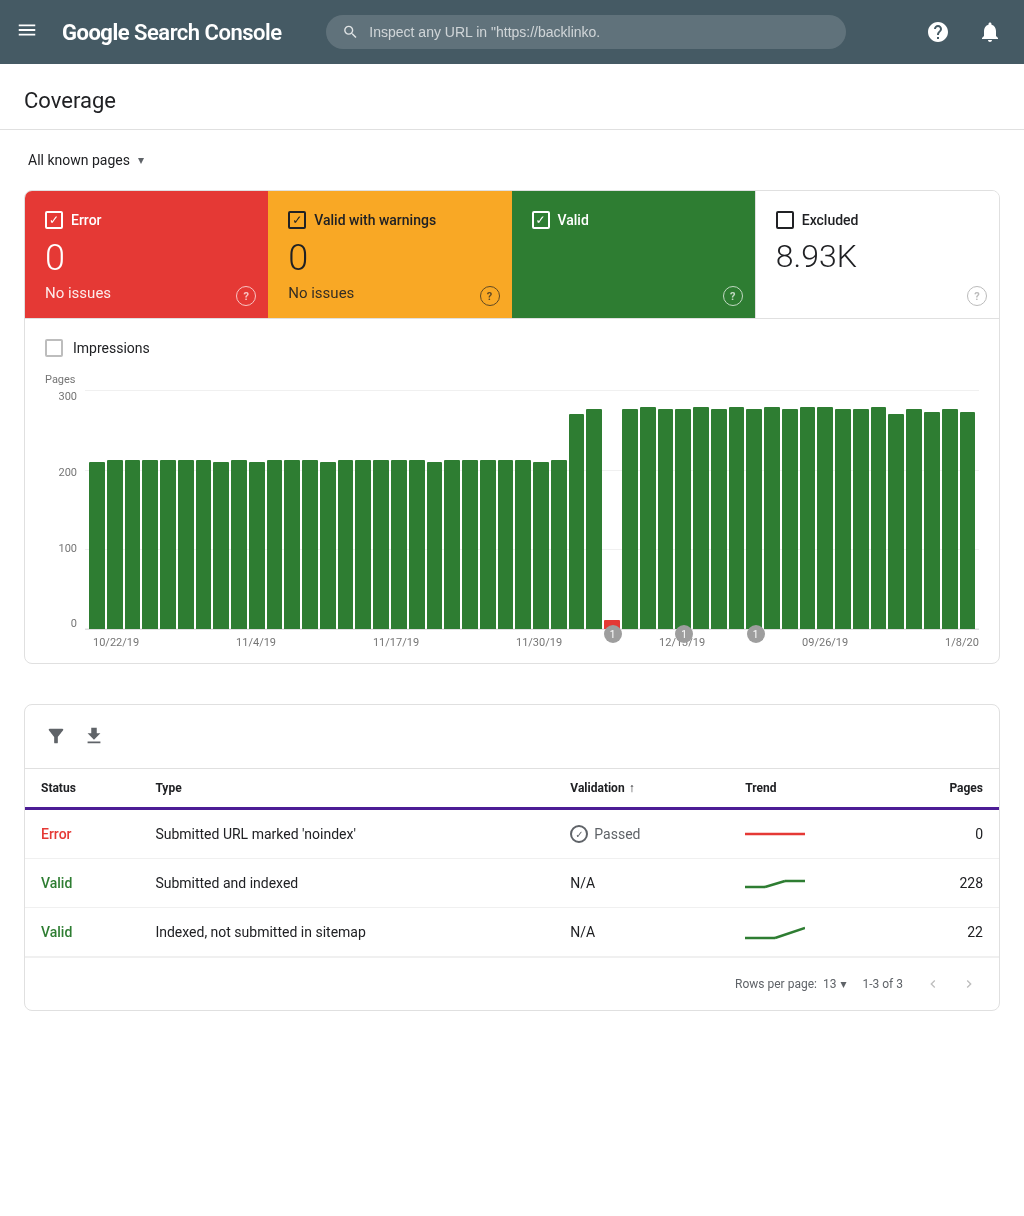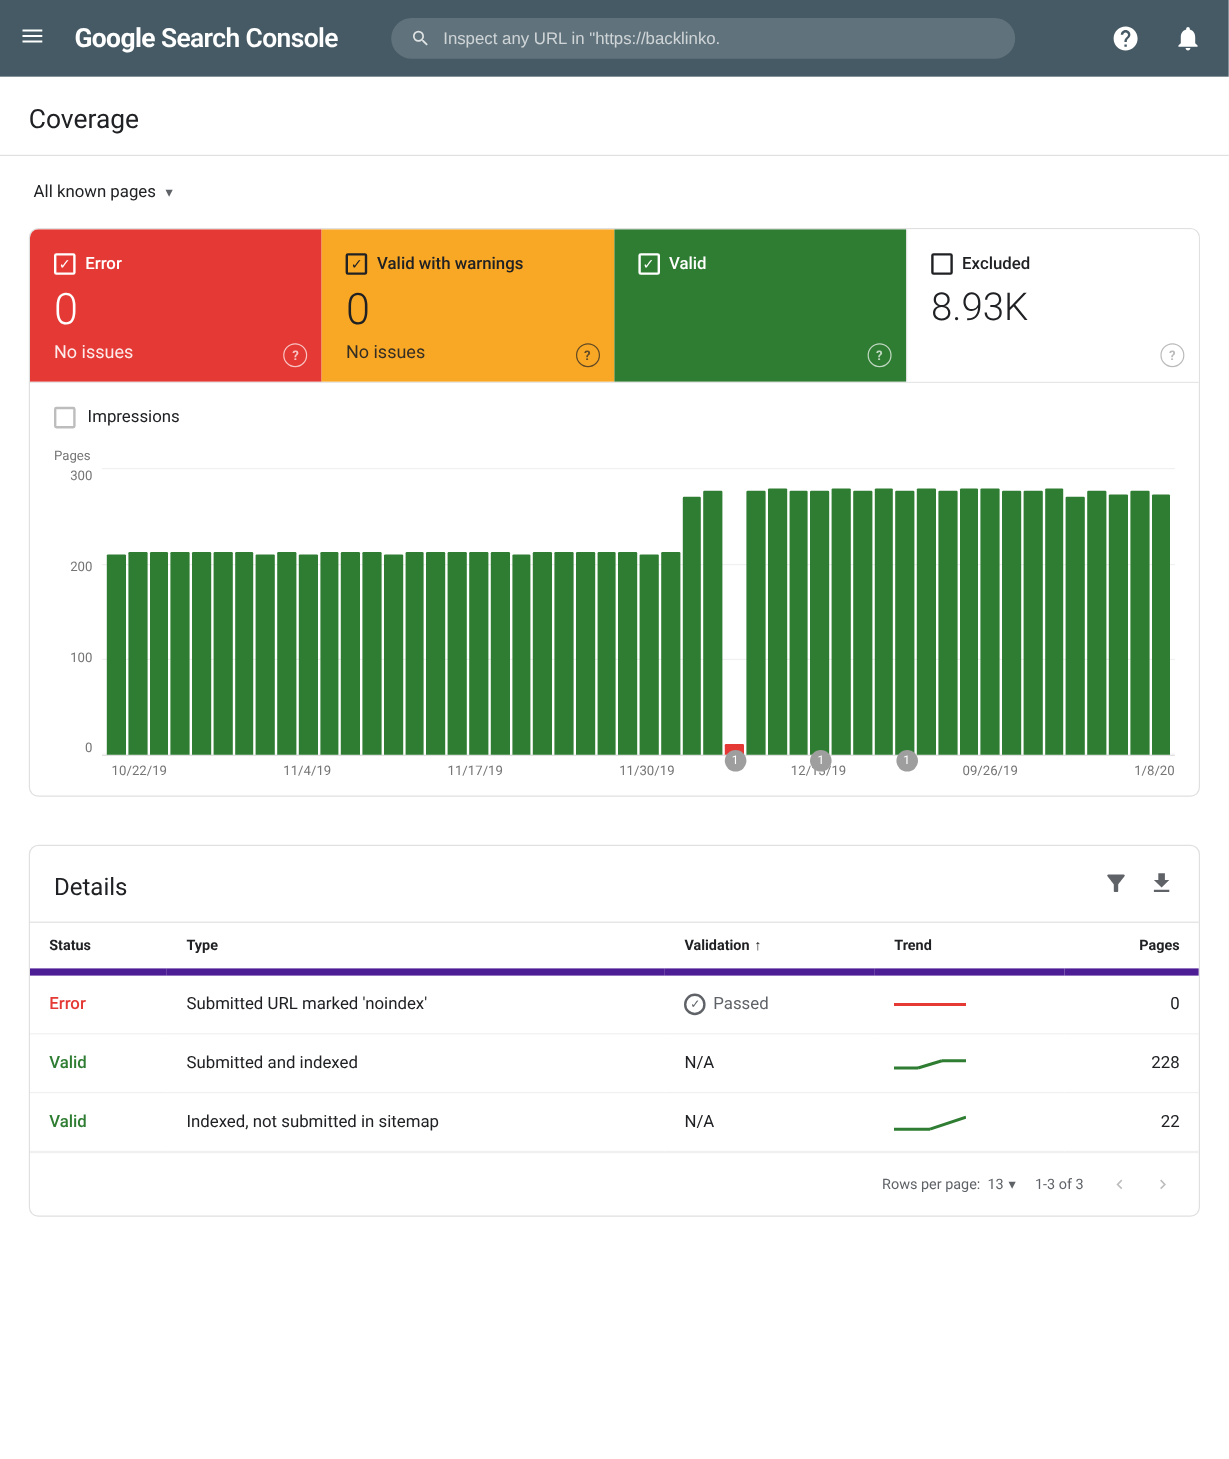--- a/index.html
+++ b/index.html
@@ -164,21 +164,21 @@
     }
     .details-title { font-size: 20px; font-weight: 400; flex: 1; }
     .details-icons { display: flex; gap: 16px; }
     .details-icon-btn { cursor: pointer; color: #5f6368; font-size: 20px; }
 
     
     .details-table { width: 100%; border-collapse: collapse; }
     .details-table th {
       text-align: left; padding: 12px 16px;
       font-size: 12px; font-weight: 700; color: #202124;
-      border-bottom: 6px solid #4c1d95;
+      border-bottom: 3px solid #4c1d95;
     }
     .details-table th.pages-col { text-align: right; }
     .details-table td {
       padding: 14px 16px;
       font-size: 14px;
       border-bottom: 1px solid #f0f0f0;
       vertical-align: middle;
     }
     .details-table td.pages-col { text-align: right; color: #202124; }
     .status-error { color: #e53935; font-weight: 500; }
@@ -392,21 +392,20 @@
           </div>
         </div>
       </div>
 
     </div>
   </div>
 
   <div class="details-section">
     <div class="details-card">
       <div class="details-header">
-        <h2 class="details-title">Details</h2>
         <div class="details-icons">
           <div class="details-icon-btn">
             <svg width="22" height="22" viewBox="0 0 24 24" fill="#5f6368">
               <path d="M4.25 5.61C6.27 8.2 10 13 10 13v6c0 .55.45 1 1 1h2c.55 0 1-.45 1-1v-6s3.72-4.8 5.74-7.39A.998.998 0 0 0 18.95 4H5.04a1 1 0 0 0-.79 1.61z"></path>
             </svg>
           </div>
           <div class="details-icon-btn">
             <svg width="22" height="22" viewBox="0 0 24 24" fill="#5f6368">
               <path d="M19 9h-4V3H9v6H5l7 7 7-7zM5 18v2h14v-2H5z"></path>
             </svg>

